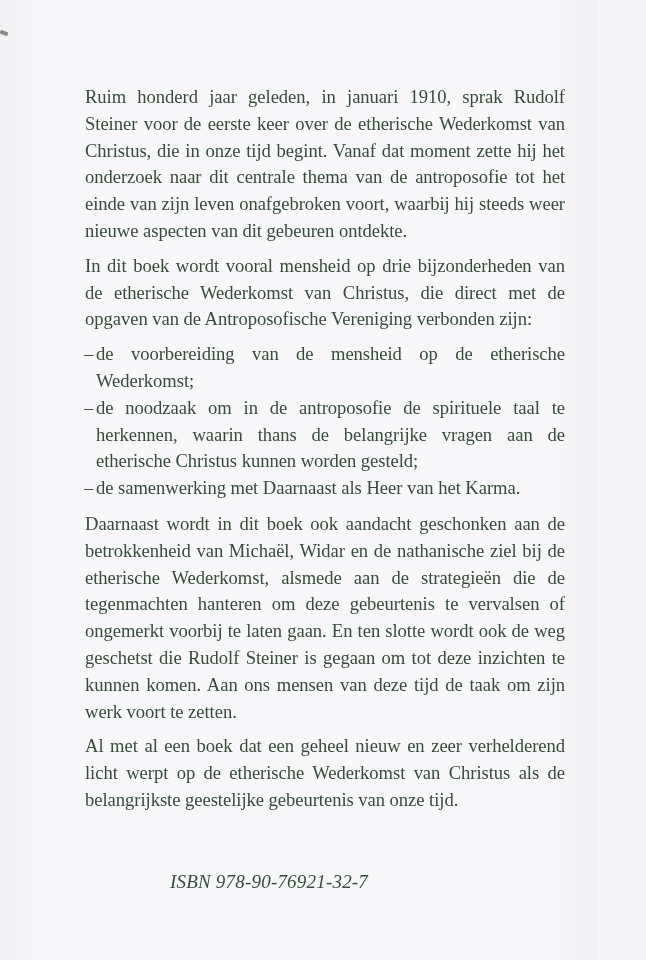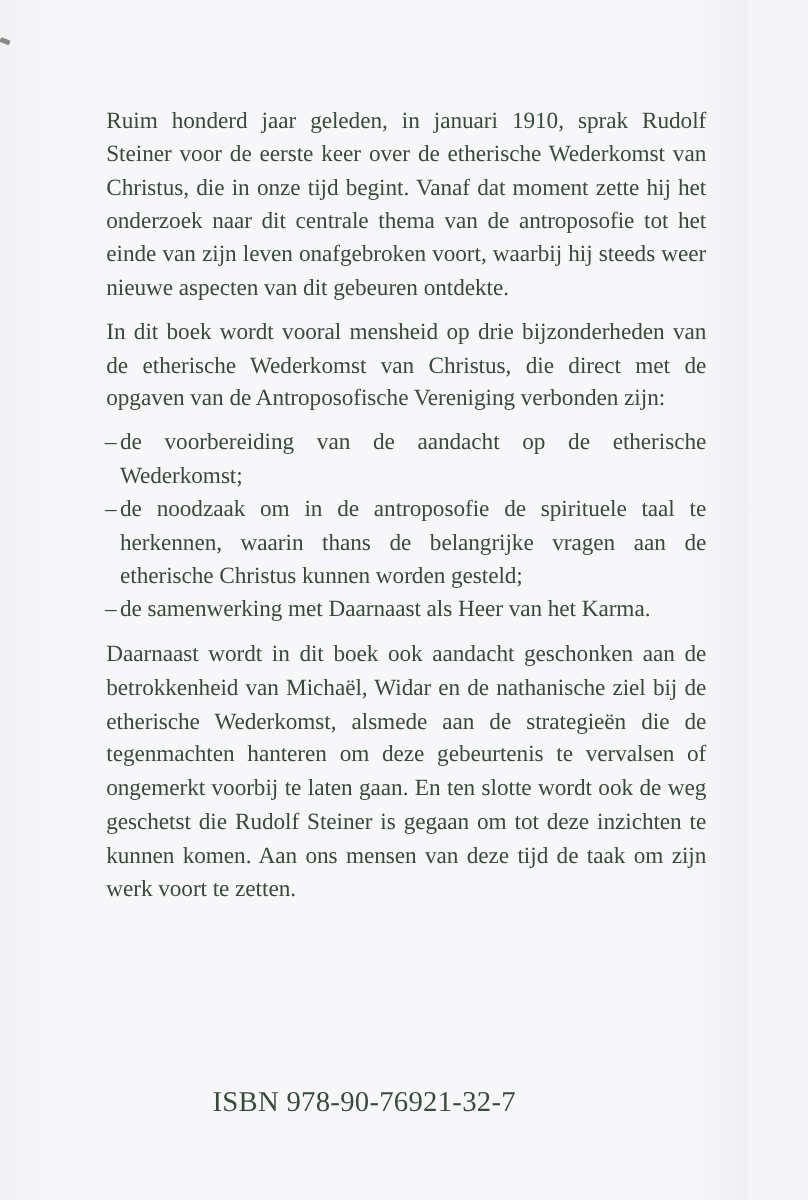--- a/index.html
+++ b/index.html
@@ -59,47 +59,49 @@
     .list li .dash {
       position: absolute;
       left: -1px;
       top: 0;
     }
     .isbn {
       position: absolute;
       left: 170px;
       top: 864px;
       width: 320px;
-      font-size: 23px;
+      font-size: 19px;
       line-height: 36px;
       color: #374b3a;
       white-space: nowrap;
       letter-spacing: 0.2px;
+      font-style: italic;
     }
   </style>
 </head>
 <body>
 
 <div class="page">
   <div class="corner-mark"></div>
 
   <div class="blurb">
     <p class="para">Ruim honderd jaar geleden, in januari 1910, sprak Rudolf Steiner voor de eerste keer over de etherische Wederkomst van Christus, die in onze tijd begint. Vanaf dat moment zette hij het onderzoek naar dit centrale thema van de antroposofie tot het einde van zijn leven onafgebroken voort, waarbij hij steeds weer nieuwe aspecten van dit gebeuren ontdekte.</p>
     <p class="para">In dit boek wordt vooral mensheid op drie bijzonderheden van de etherische Wederkomst van Christus, die direct met de opgaven van de Antroposofische Vereniging verbonden zijn:</p>
     <ul class="list">
       <li>
         <span class="dash">–</span>
-        <span>de voorbereiding van de aandacht op de etherische Wederkomst;</span>
+        <span>de voorbereiding van de mensheid op de etherische Wederkomst;</span>
       </li>
       <li>
         <span class="dash">–</span>
         <span>de noodzaak om in de antroposofie de spirituele taal te herkennen, waarin thans de belangrijke vragen aan de etherische Christus kunnen worden gesteld;</span>
       </li>
       <li>
         <span class="dash">–</span>
         <span>de samenwerking met Daarnaast als Heer van het Karma.</span>
       </li>
     </ul>
     <p class="para">Daarnaast wordt in dit boek ook aandacht geschonken aan de betrokkenheid van Michaël, Widar en de nathanische ziel bij de etherische Wederkomst, alsmede aan de strategieën die de tegenmachten hanteren om deze gebeurtenis te vervalsen of ongemerkt voorbij te laten gaan.  En ten slotte wordt ook de weg geschetst die Rudolf Steiner is gegaan om tot deze inzichten te kunnen komen. Aan ons mensen van deze tijd de taak om zijn werk voort te zetten.</p>
+    <p class="para">Al met al een boek dat een geheel nieuw en zeer verhelderend licht werpt op de etherische Wederkomst van Christus als de belangrijkste geestelijke gebeurtenis van onze tijd.</p>
   </div>
 
   <div class="isbn">ISBN 978-90-76921-32-7</div>
 </div>
 
 </body></html>

